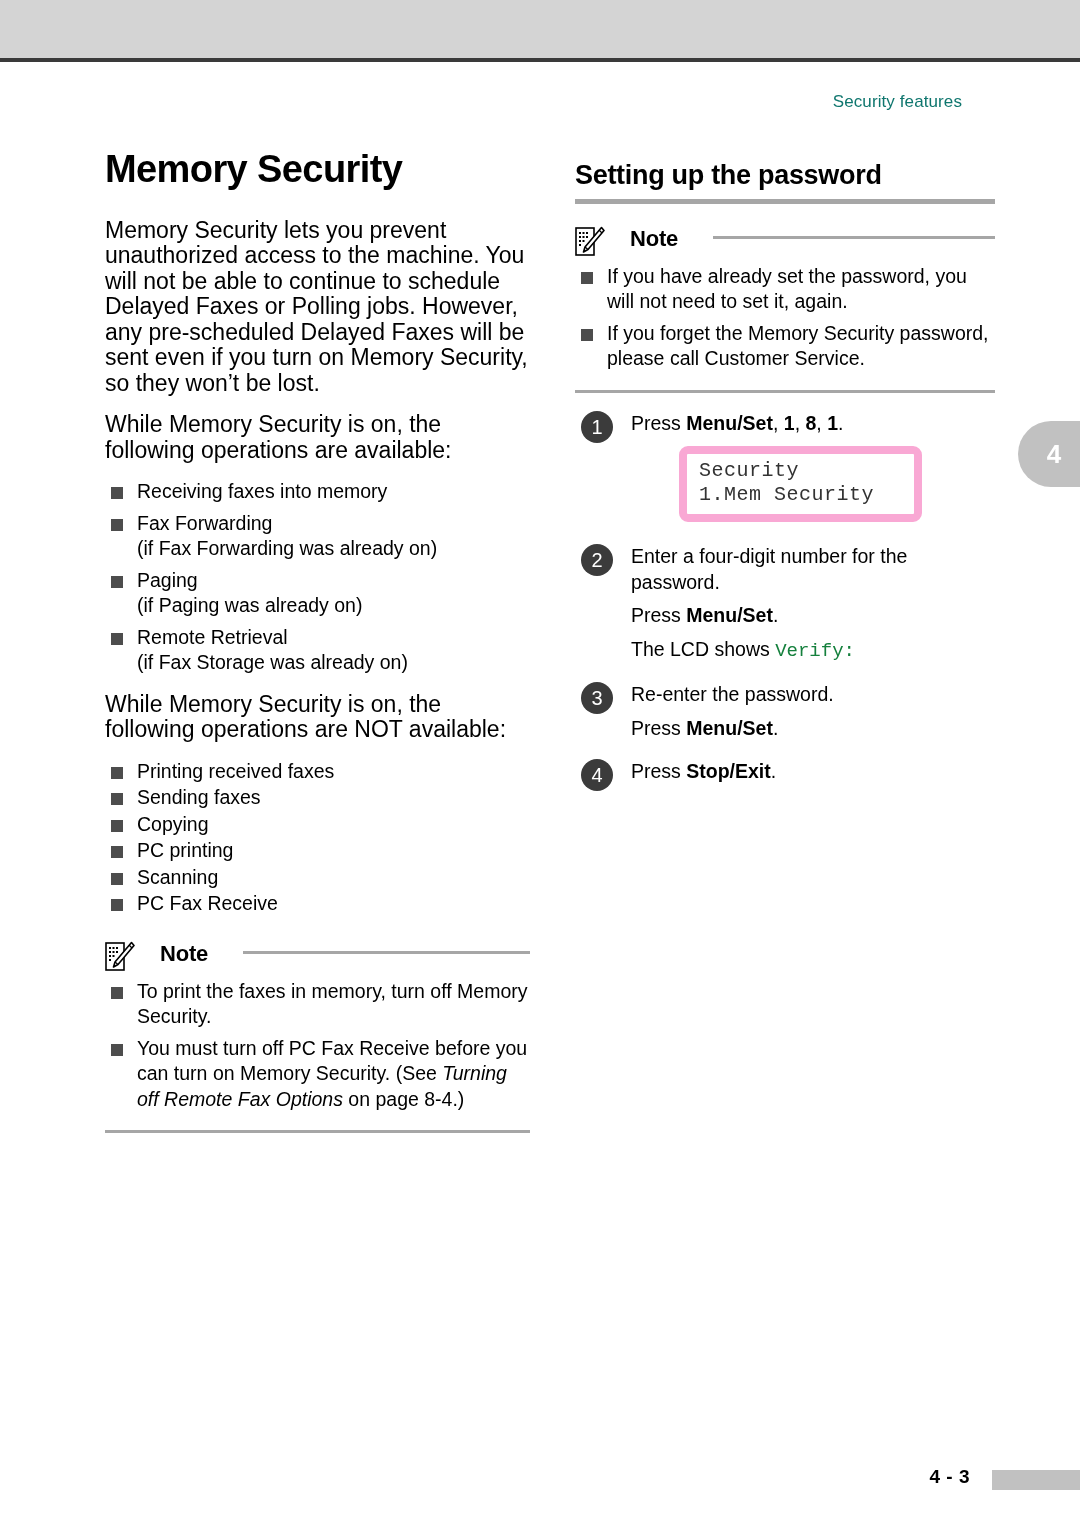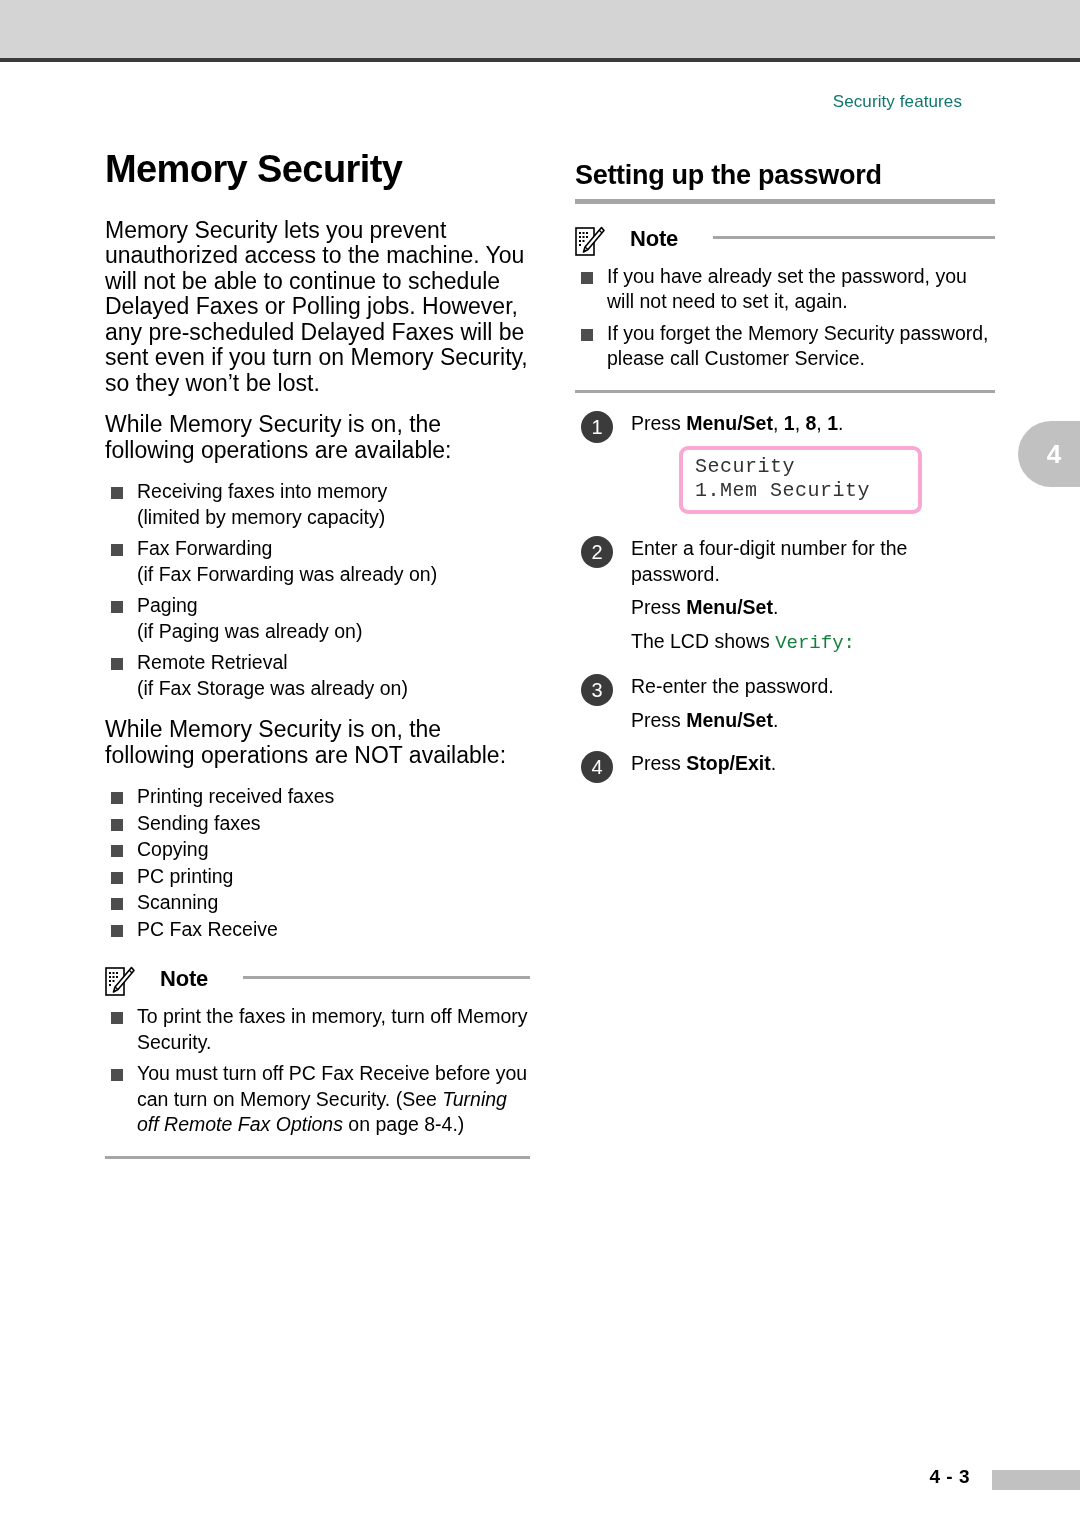--- a/index.html
+++ b/index.html
@@ -179,21 +179,21 @@
     font-size: 19px;
     color: #15803d;
   }
   b { font-weight: bold; }
   i { font-style: italic; }
 
   
   .lcd {
     margin: 10px 0 0 48px;
     width: 243px;
-    border: 4px solid #f9a8d4;
+    border: 8px solid #f9a8d4;
     border-radius: 9px;
     padding: 5px 10px 7px 12px;
     box-sizing: border-box;
     background: #ffffff;
   }
   .lcd-line {
     font-family: "Liberation Mono", "DejaVu Sans Mono", monospace;
     font-size: 20px;
     line-height: 24px;
     color: #333333;
@@ -249,21 +249,20 @@
 <div class="col-left">
 
   <h1 class="chapter-title">Memory Security</h1>
 
   <p class="body">Memory Security lets you prevent unauthorized access to the machine. You will not be able to continue to schedule Delayed Faxes or Polling jobs. However, any pre-scheduled Delayed Faxes will be sent even if you turn on Memory Security, so they won’t be lost.</p>
   <p class="body">While Memory Security is on, the following operations are available:</p>
 
   <ul class="sq">
     <li>
       <span>Receiving faxes into memory</span>
-      <span class="sub">(limited by memory capacity)</span>
     </li>
     <li>
       <span>Fax Forwarding</span>
       <span class="sub">(if Fax Forwarding was already on)</span>
     </li>
     <li>
       <span>Paging</span>
       <span class="sub">(if Paging was already on)</span>
     </li>
     <li>

